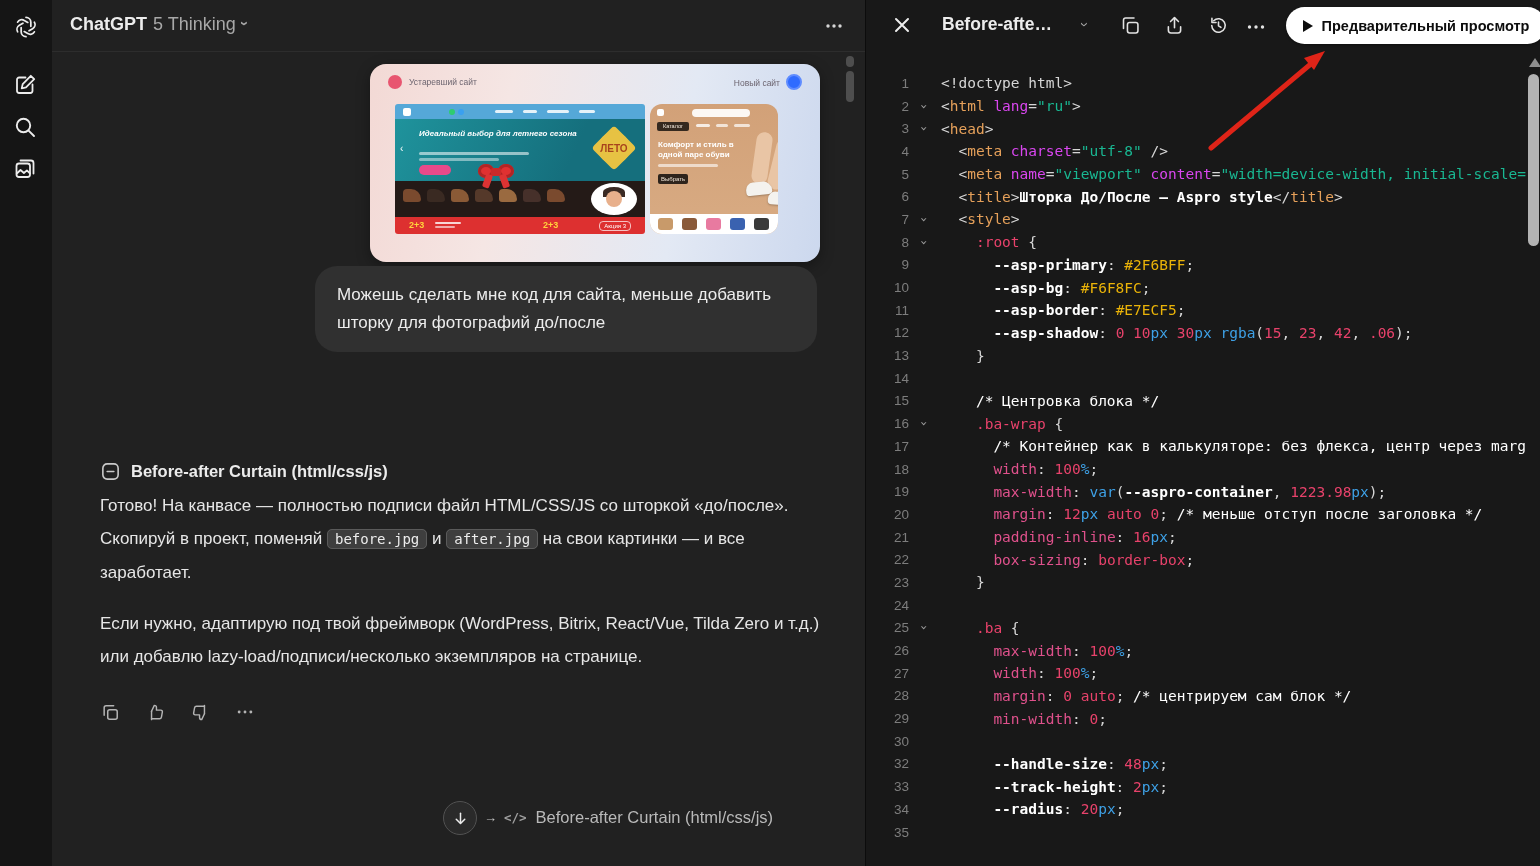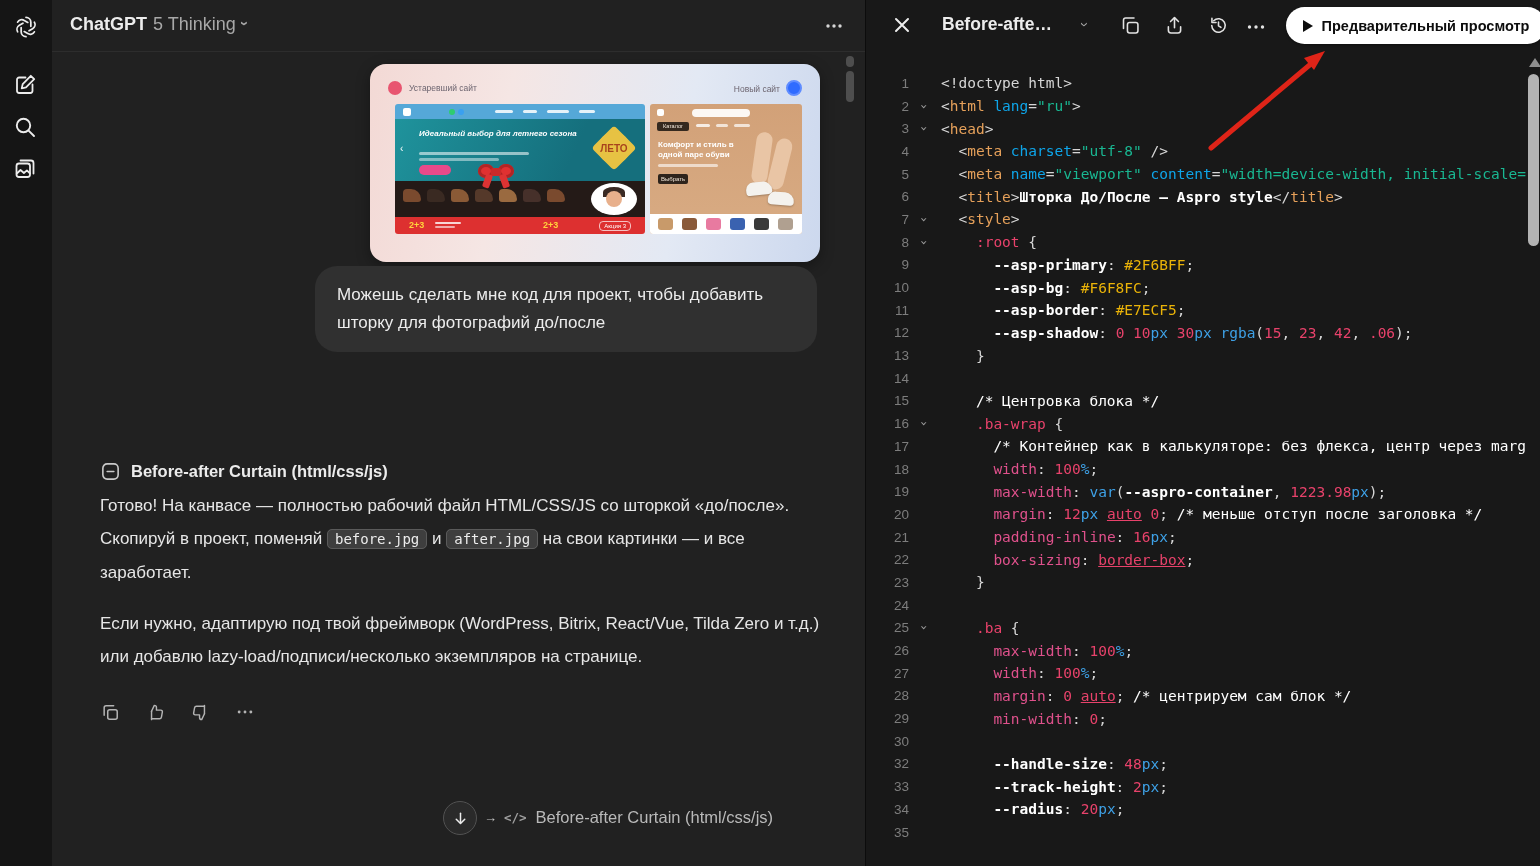--- a/index.html
+++ b/index.html
@@ -18,21 +18,21 @@
   .chat-title { left:18px; top:14px; font-size:18px; color:#ececec; font-weight:700; }
   .chat-title .model { font-weight:400; color:#a8a8a8; margin-left:6px; }
   .chev { display:inline-block; color:#a8a8a8; transform:rotate(90deg); font-size:15px;
     position:relative; top:-1px; margin-left:7px; }
   .chat-dots { left:772px; top:16px; color:#d6d6d6; }
 
   
   .attach-card { left:318px; top:64px; width:450px; height:198px; border-radius:16px; overflow:hidden;
     background:linear-gradient(100deg,#f3d9d5 0%,#f5e6e4 30%,#e3e9f4 68%,#ccd8ee 100%);
     box-shadow:0 4px 14px rgba(0,0,0,.35); cursor:pointer; }
-  .ac-head { left:18px; top:16px; width:414px; height:18px; }
+  .ac-head { left:18px; top:10px; width:414px; height:18px; }
   .ac-dot-old { left:0; top:1px; width:14px; height:14px; border-radius:50%; background:#e85570; }
   .ac-old-label { left:21px; top:3px; font-size:8.5px; color:#6d6570; }
   .ac-new-label { right:22px; top:4px; font-size:8.5px; color:#6d6570; position:absolute; }
   .ac-dot-new { right:0; top:0; width:16px; height:16px; border-radius:50%; background:#2f6bff;
     position:absolute; border:2px solid #5f8cff; }
   .site-old { left:25px; top:40px; width:250px; height:130px; border-radius:3px; overflow:hidden; }
   .so-nav { left:0; top:0; width:250px; height:15px; background:#55a8d8; }
   .so-logo { left:8px; top:4px; width:8px; height:8px; background:#ffffff; border-radius:2px; }
   .so-dot-g { left:54px; top:5px; width:6px; height:6px; border-radius:50%; background:#2ecc71; }
   .so-dot-b { left:63px; top:5px; width:6px; height:6px; border-radius:50%; background:#3aa0f0; }
@@ -59,21 +59,21 @@
   .so-hair { left:12px; top:4px; width:22px; height:10px; background:#3a2a24; border-radius:50% 50% 0 0; }
   .so-promo { left:0; top:113px; width:250px; height:17px; background:#dd3030; }
   .promo-num { position:absolute; top:3px; font-size:9px; font-weight:700; color:#ffd43b; }
   .promo-chip { right:14px; top:4px; position:absolute; font-size:6px; color:#ffffff;
     border:1px solid rgba(255,255,255,.7); border-radius:4px; padding:0 4px; line-height:8px; }
   .bow { left:106px; top:96px; width:40px; height:30px; }
   .bow .loop { position:absolute; top:4px; width:16px; height:14px; border-radius:50%;
     background:#e03131; box-shadow:inset 0 0 0 3px #b02525; }
   .bow .knot { left:15px; top:8px; position:absolute; width:10px; height:8px; background:#c92a2a; border-radius:2px; }
   .bow .tail { position:absolute; top:14px; width:7px; height:14px; background:#d33; border-radius:2px; }
-  .site-new { left:280px; top:40px; width:152px; height:130px; border-radius:3px; overflow:hidden;
+  .site-new { left:280px; top:40px; width:128px; height:130px; border-radius:12px; overflow:hidden;
     background:linear-gradient(180deg,#d2a178,#d8ab83); }
   .sn-logo { left:7px; top:5px; width:7px; height:7px; background:#ffffff; border-radius:2px; }
   .sn-search { left:42px; top:5px; width:58px; height:8px; background:rgba(255,255,255,.92); border-radius:4px; }
   .sn-cat { left:7px; top:18px; width:32px; height:9px; background:#35291f; border-radius:2px;
     color:#f5e9dc; font-size:5.5px; text-align:center; line-height:9px; }
   .sn-title { left:8px; top:36px; width:86px; font-size:8px; font-weight:700; color:#ffffff; line-height:10px; }
   .sn-sub { left:8px; top:60px; width:60px; height:2.5px; background:rgba(255,255,255,.6);
     position:absolute; border-radius:2px; }
   .sn-cta { left:8px; top:70px; width:30px; height:10px; background:#2e241c; border-radius:2px;
     color:#f1e6d8; font-size:6px; text-align:center; line-height:10px; }
@@ -126,23 +126,23 @@
 
   
   .code { left:0; top:52px; width:660px; height:814px; overflow:hidden; padding-top:20px; }
   .code-line { height:22.7px; display:flex; align-items:center;
     font-family:"DejaVu Sans Mono", monospace; font-size:14.5px; white-space:pre; }
   .code-line .ln { width:43px; flex:none; text-align:right; color:#7d7d7d; font-size:13.5px;
     font-family:"Liberation Sans", sans-serif; }
   .code-line .fold { width:32px; flex:none; text-align:center; color:#9a9a9a; font-size:13px; }
   .code-line .fold span { display:inline-block; transform:rotate(90deg); }
   .tk-pln { color:#d6d6d6; } .tk-pun { color:#d6d6d6; }
-  .tk-tag { color:#e5a05a; } .tk-atn { color:#0ea5e9; }
+  .tk-tag { color:#e5a05a; } .tk-atn { color:#d946ef; }
   .tk-str { color:#19b792; } .tk-cmt { color:#ffffff; }
-  .tk-prp { color:#e0518c; } .tk-num { color:#e8426b; } .tk-kwd { color:#e8426b;text-decoration:underline; }
+  .tk-prp { color:#e0518c; } .tk-num { color:#e8426b; } .tk-kwd { color:#e8426b; }
   .tk-sel { color:#e8426b; } .tk-unit { color:#3ea1e6; } .tk-hex { color:#eab308; }
   .tk-fn { color:#3ea1e6; } .tk-cpr { color:#ffffff; font-weight:700; }
   .tk-bold { color:#ffffff; font-weight:700; }
 
   
   .cv-sb-up { left:663px; top:58px; width:0; height:0; border-left:6px solid transparent;
     border-right:6px solid transparent; border-bottom:9px solid #8f8f8f; }
   .cv-sb-thumb { left:662px; top:74px; width:11px; height:172px; border-radius:6px; background:#b3b3b3; }
 
   .red-arrow { left:0; top:0; pointer-events:none; }
@@ -274,30 +274,30 @@
         <div class="prod" style="left:8px;background:#c89a6a"></div>
         <div class="prod" style="left:32px;background:#8a5a3a"></div>
         <div class="prod" style="left:56px;background:#e87aa0"></div>
         <div class="prod" style="left:80px;background:#3a62b0"></div>
         <div class="prod" style="left:104px;background:#3a3a3a"></div>
         <div class="prod" style="left:128px;background:#b0a090"></div>
       </div>
     </div>
   </div>
 
-  <div class="abs user-bubble">Можешь сделать мне код для проект, чтобы добавить шторку для фотографий до/после</div>
+  <div class="abs user-bubble">Можешь сделать мне код для сайта, меньше добавить шторку для фотографий до/после</div>
 
   <div class="abs doc-row">
     <svg width="21" height="21" viewBox="0 0 22 22" fill="none" stroke="#c9c9c9" stroke-width="1.7" stroke-linecap="round">
       <rect x="3" y="3" width="16" height="16" rx="4.5"></rect>
         <path d="M7.5 11h7"></path>
     </svg>
     <span class="t">Before-after Curtain (html/css/js)</span>
   </div>
-  <p class="abs para" style="top:489px"><span>Готово! На канвасе — полностью рабочий файл HTML/CSS/JS со шторкой «до/после». Скопируй в проект, поменяй </span><code class="inline-code">before.jpg</code><span> и </span><code class="inline-code">after.jpg</code><span> на свои картинки — и все заработает.</span></p>
+  <p class="abs para" style="top:489px"><span>Готово! На канвасе — полностью подписи файл HTML/CSS/JS со шторкой «до/после». Скопируй в проект, поменяй </span><code class="inline-code">before.jpg</code><span> и </span><code class="inline-code">after.jpg</code><span> на свои картинки — и все заработает.</span></p>
   <p class="abs para" style="top:607px">Если нужно, адаптирую под твой фреймворк (WordPress, Bitrix, React/Vue, Tilda Zero и т.д.) или добавлю lazy-load/подписи/несколько экземпляров на странице.</p>
 
   <div class="abs action-row">
     <div class="action-btn">
       <svg width="19" height="19" viewBox="0 0 24 24" fill="none" stroke="currentColor" stroke-width="1.9" stroke-linecap="round" stroke-linejoin="round">
         <rect x="8.5" y="8.5" width="12" height="12" rx="2.5"></rect>
           <path d="M4 15.5V6a2.5 2.5 0 0 1 2.5-2.5H16"></path>
       </svg>
     </div>
     <div class="action-btn">

